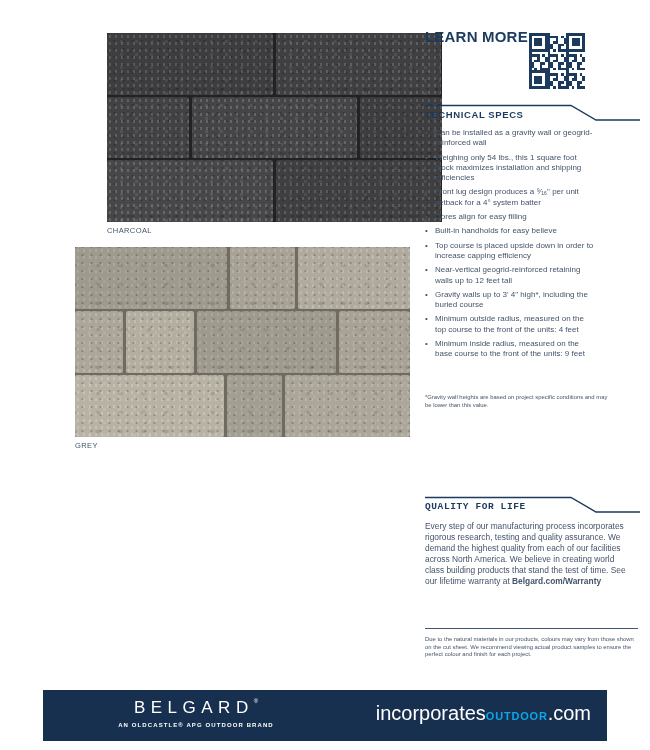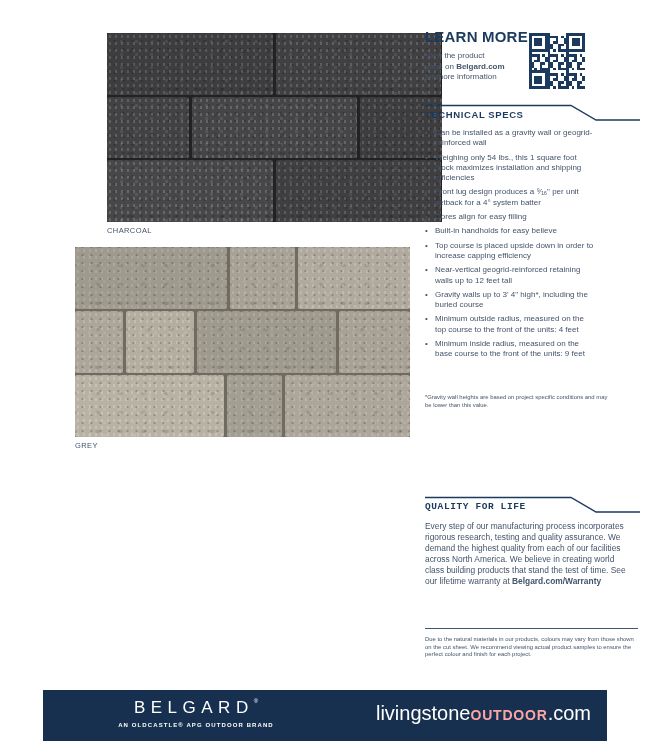--- a/index.html
+++ b/index.html
@@ -51,21 +51,21 @@
               font-size:5.9px;line-height:7.6px;color:#44546a;}
 
   
   #footer{position:absolute;left:43px;top:690px;width:564px;height:51px;background:#17304f;}
   #brand-group{position:absolute;left:58px;top:8px;width:190px;text-align:center;color:#ffffff;}
   #brand-name{font-size:17px;letter-spacing:5.5px;font-weight:400;}
   #brand-name sup{font-size:6px;letter-spacing:0;vertical-align:10px;}
   #sub-brand{margin-top:4px;font-size:6px;font-weight:bold;letter-spacing:1.1px;color:#ffffff;}
   #site-group{position:absolute;right:16px;top:12px;display:flex;align-items:baseline;
               font-size:20px;color:#ffffff;}
-  #site-part2{font-size:14px;font-weight:bold;letter-spacing:.8px;color:#fca5a5;}
+  #site-part2{font-size:11px;font-weight:bold;letter-spacing:.8px;color:#0ea5e9;}
 </style>
 </head>
 <body>
 
 <div id="page">
 
   <div class="swatch" style="top: 33px; margin-left: 32px;">
     <div class="wall" style="height: 189px; background: rgb(34, 33, 36);">
         <div class="wall-row">
           <div class="block" style="width: calc(50% - 2px); background: rgb(66, 65, 68); filter: brightness(0.925);"></div>
@@ -99,27 +99,20 @@
         <div class="wall-row">
           <div class="block" style="width: calc(45% - 2px); background: rgb(171, 166, 153); filter: brightness(1.075);"></div>
           <div class="block" style="width: calc(17% - 2px); background: rgb(171, 166, 153); filter: brightness(0.95);"></div>
           <div class="block" style="width: calc(38% - 2px); background: rgb(171, 166, 153); filter: brightness(1);"></div>
         </div>
       </div>
     <div class="swatch-label">GREY</div>
   </div>
 
   <div id="learn-title">LEARN MORE</div>
-  <div id="learn-body">
-    <div><span>View the product</span></div>
-    <div>
-      <span>page on </span><b>Belgard.com</b>
-    </div>
-    <div><span>for more information</span></div>
-  </div>
   <div id="qr"><svg width="56" height="56" viewBox="0 0 21 21" shape-rendering="crispEdges" fill="#1b3a5e">
         <rect x="0" y="0" width="1" height="1"></rect>
         <rect x="1" y="0" width="1" height="1"></rect>
         <rect x="2" y="0" width="1" height="1"></rect>
         <rect x="3" y="0" width="1" height="1"></rect>
         <rect x="4" y="0" width="1" height="1"></rect>
         <rect x="5" y="0" width="1" height="1"></rect>
         <rect x="6" y="0" width="1" height="1"></rect>
         <rect x="7" y="0" width="1" height="1"></rect>
         <rect x="14" y="0" width="1" height="1"></rect>
@@ -427,19 +420,19 @@
 
   <div id="disc-rule"></div>
   <div id="disclaimer">Due to the natural materials in our products, colours may vary from those shown on the cut sheet. We recommend viewing actual product samples to ensure the perfect colour and finish for each project.</div>
 
   <div id="footer">
     <div id="brand-group">
       <div id="brand-name"><span>BELGARD</span><sup>®</sup></div>
       <div id="sub-brand">AN OLDCASTLE® APG OUTDOOR BRAND</div>
     </div>
     <div id="site-group">
-      <span id="site-part1">livingstone</span>
+      <span id="site-part1">incorporates</span>
         <span id="site-part2">OUTDOOR</span>
         <span id="site-part3">.com</span>
     </div>
   </div>
 
 </div>
 
 </body></html>

